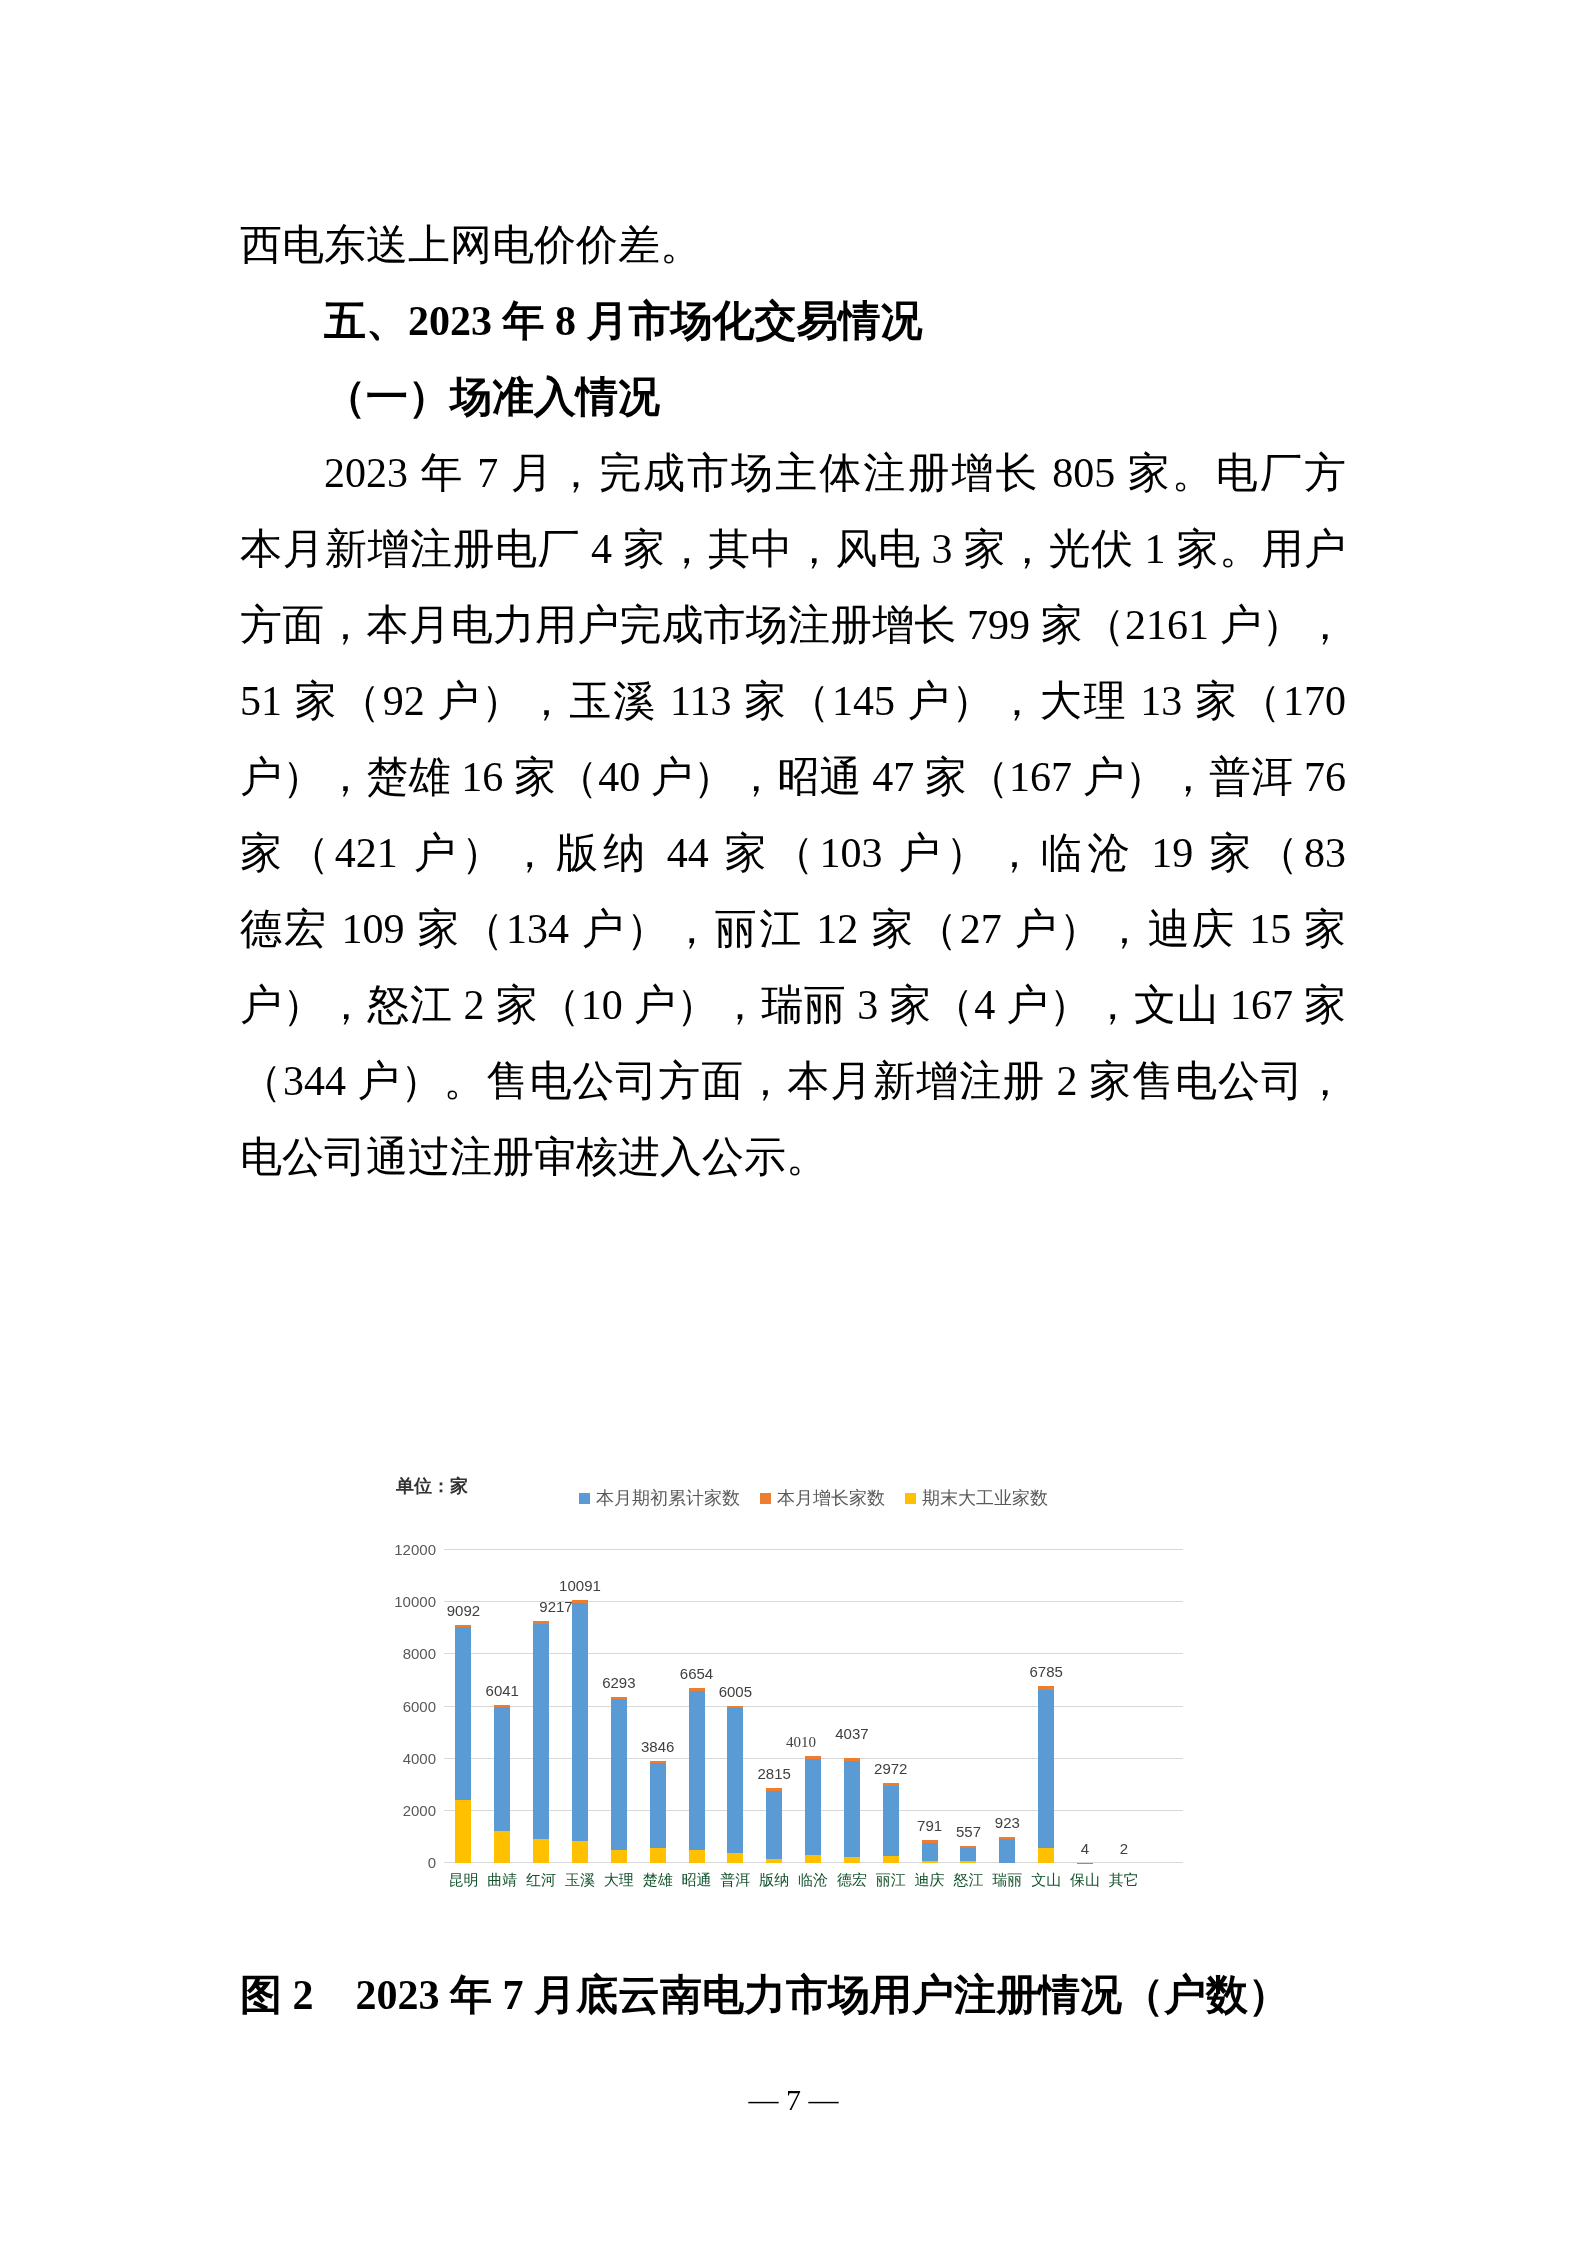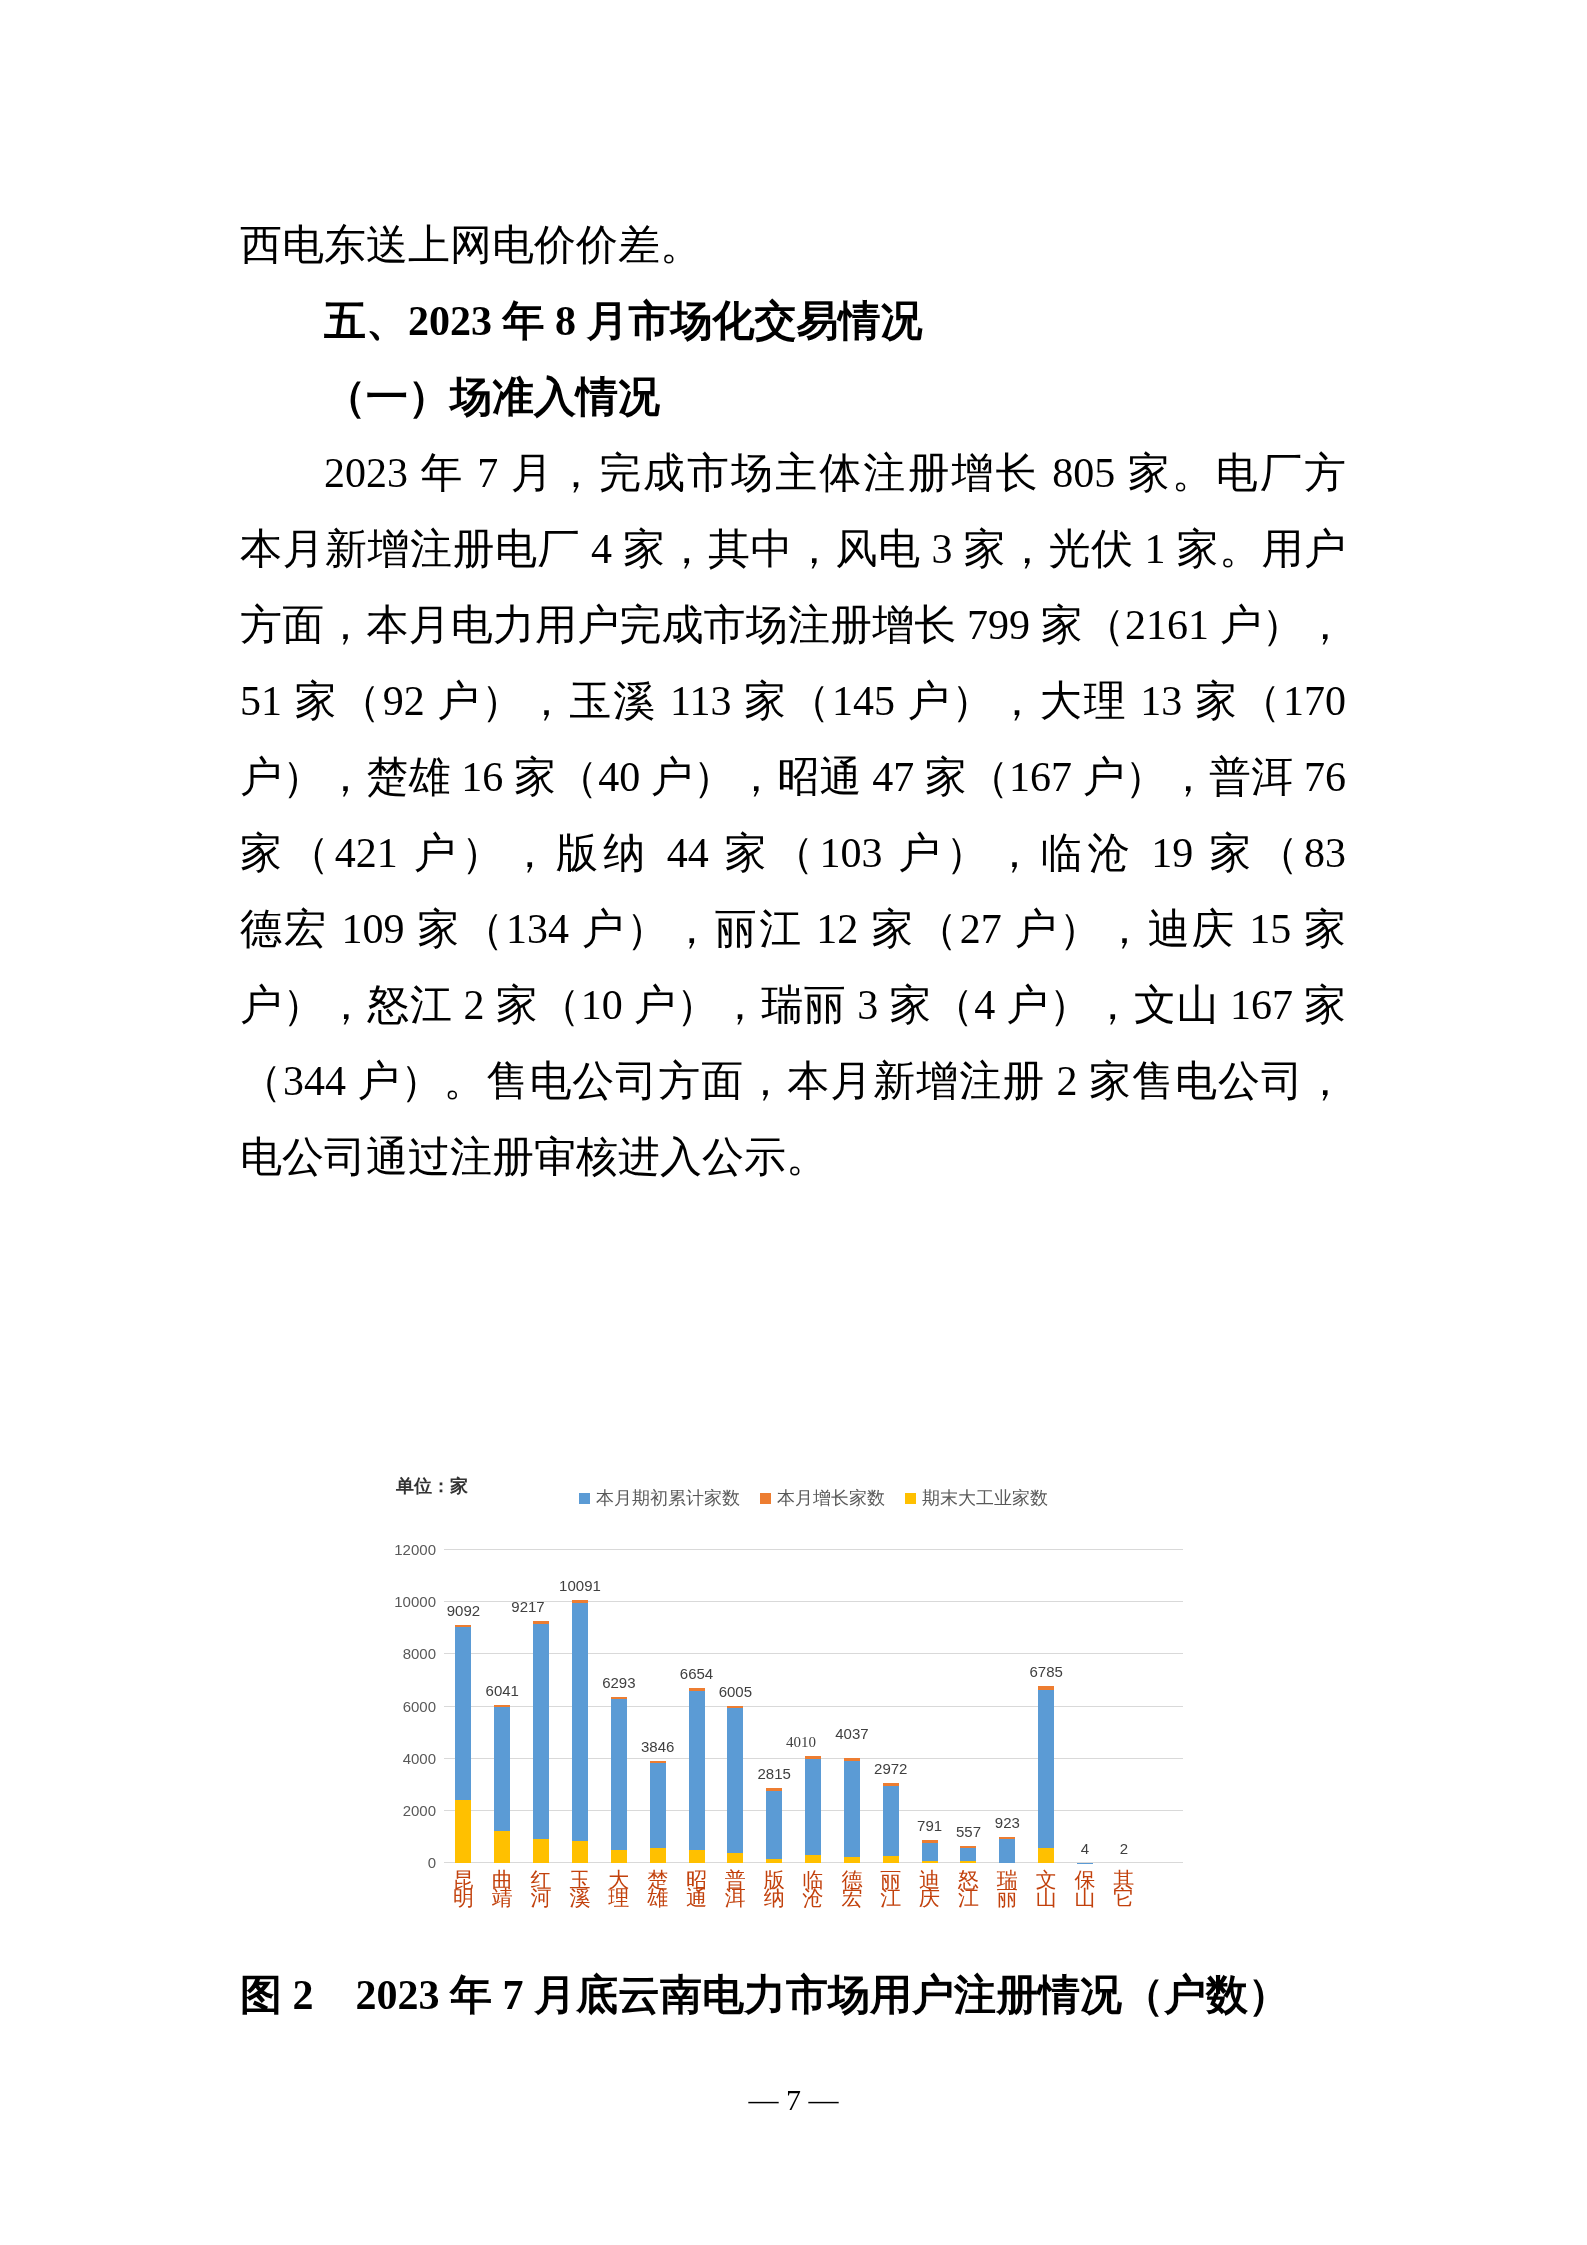--- a/index.html
+++ b/index.html
@@ -25,21 +25,21 @@
     gap:20px;font-size:18px;color:#595959;}
   .legend-item{display:flex;align-items:center;gap:6px;}
   .legend-swatch{width:11px;height:11px;display:inline-block;}
   .plot{position:absolute;left:54px;top:100px;width:739px;height:313px;}
   .ylabels{position:absolute;left:0px;top:100px;width:46px;height:313px;}
   .ytick{position:absolute;right:0;width:46px;height:18px;line-height:18px;text-align:right;
     font-size:15px;color:#595959;}
   .gridline{position:absolute;left:0;width:739px;height:1px;background:#d9d9d9;}
   .seg{position:absolute;width:16px;}
   .vlabel{position:absolute;width:68px;text-align:center;font-size:15px;color:#404040;height:18px;line-height:18px;}
-  .xtick{position:absolute;text-align:center;font-size:21px;color:#c2410c;top:321px;height:18px;line-height:18px;}
+  .xtick{position:absolute;text-align:center;font-size:15px;color:#14532d;top:321px;height:18px;line-height:18px;}
 </style>
 </head>
 <body>
 
 <div class="textblock">
   <div class="tline">西电东送上网电价价差。</div>
   <div class="tline bold indent">五、2023 年 8 月市场化交易情况</div>
   <div class="tline bold indent">（一）场准入情况</div>
   <div class="tline just indent">2023 年 7 月，完成市场主体注册增长 805 家。电厂方面，</div>
   <div class="tline just">本月新增注册电厂 4 家，其中，风电 3 家，光伏 1 家。用户</div>
@@ -92,21 +92,21 @@
       <div class="vlabel" style="left: -14.575px; bottom: 243.398px;">9092</div>
       <div class="xtick" style="left: 0px; width: 38.85px;">昆明</div>
       <div class="seg" style="left: 50.275px; bottom: 0px; height: 32.0825px; background: rgb(255, 192, 0);"></div>
       <div class="seg" style="left: 50.275px; bottom: 32.0825px; height: 123.818px; background: rgb(91, 155, 213);"></div>
       <div class="seg" style="left: 50.275px; bottom: 155.9px; height: 2.5px; background: rgb(237, 125, 49);"></div>
       <div class="vlabel" style="left: 24.275px; bottom: 163.4px;">6041</div>
       <div class="xtick" style="left: 38.85px; width: 38.85px;">曲靖</div>
       <div class="seg" style="left: 89.125px; bottom: 0px; height: 24.2575px; background: rgb(255, 192, 0);"></div>
       <div class="seg" style="left: 89.125px; bottom: 24.2575px; height: 214.822px; background: rgb(91, 155, 213);"></div>
       <div class="seg" style="left: 89.125px; bottom: 239.08px; height: 2.5px; background: rgb(237, 125, 49);"></div>
-      <div class="vlabel" style="left: 50px; bottom: 246.58px;">9217</div>
+      <div class="vlabel" style="left: 78px; bottom: 246.58px;">9217</div>
       <div class="xtick" style="left: 77.7px; width: 38.85px;">红河</div>
       <div class="seg" style="left: 127.975px; bottom: 0px; height: 21.91px; background: rgb(255, 192, 0);"></div>
       <div class="seg" style="left: 127.975px; bottom: 21.91px; height: 238.35px; background: rgb(91, 155, 213);"></div>
       <div class="seg" style="left: 127.975px; bottom: 260.26px; height: 2.94742px; background: rgb(237, 125, 49);"></div>
       <div class="vlabel" style="left: 101.975px; bottom: 268.207px;">10091</div>
       <div class="xtick" style="left: 116.55px; width: 38.85px;">玉溪</div>
       <div class="seg" style="left: 166.825px; bottom: 0px; height: 13.3025px; background: rgb(255, 192, 0);"></div>
       <div class="seg" style="left: 166.825px; bottom: 13.3025px; height: 150.501px; background: rgb(91, 155, 213);"></div>
       <div class="seg" style="left: 166.825px; bottom: 163.803px; height: 2.5px; background: rgb(237, 125, 49);"></div>
       <div class="vlabel" style="left: 140.825px; bottom: 171.303px;">6293</div>

